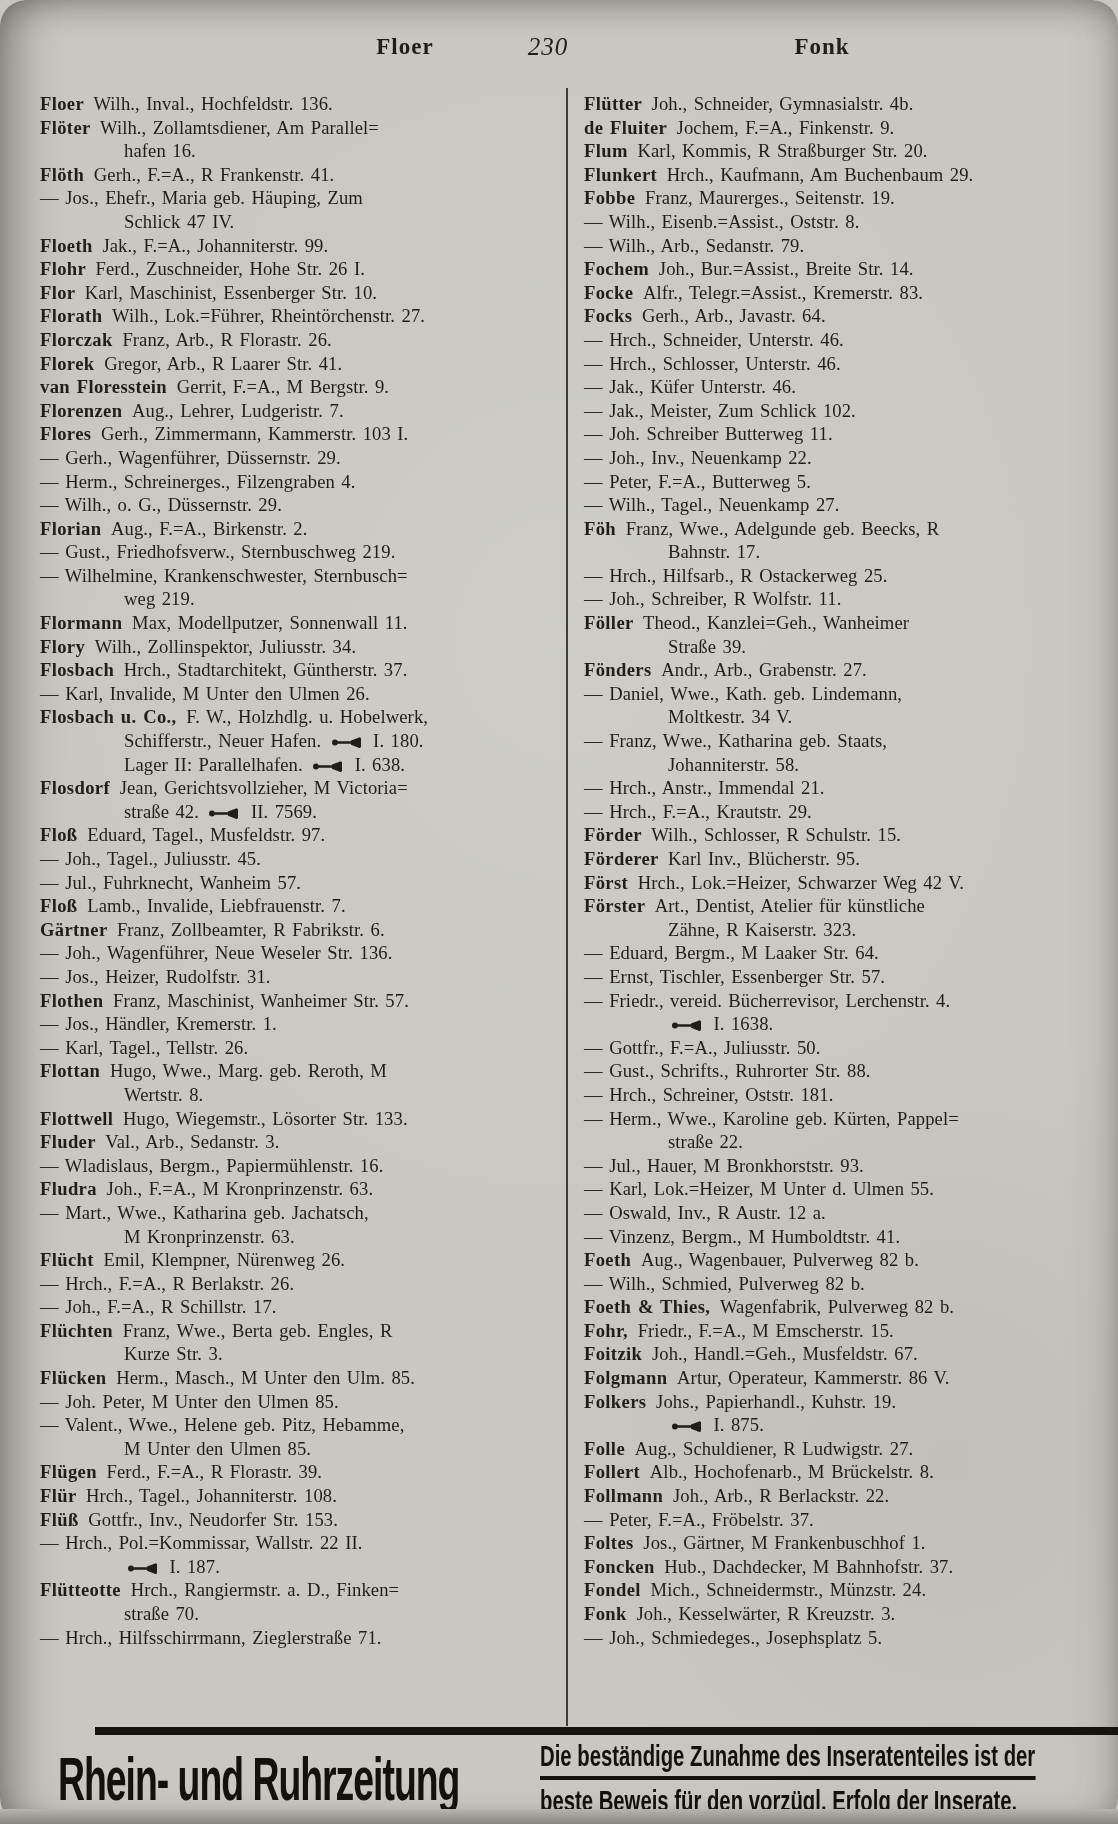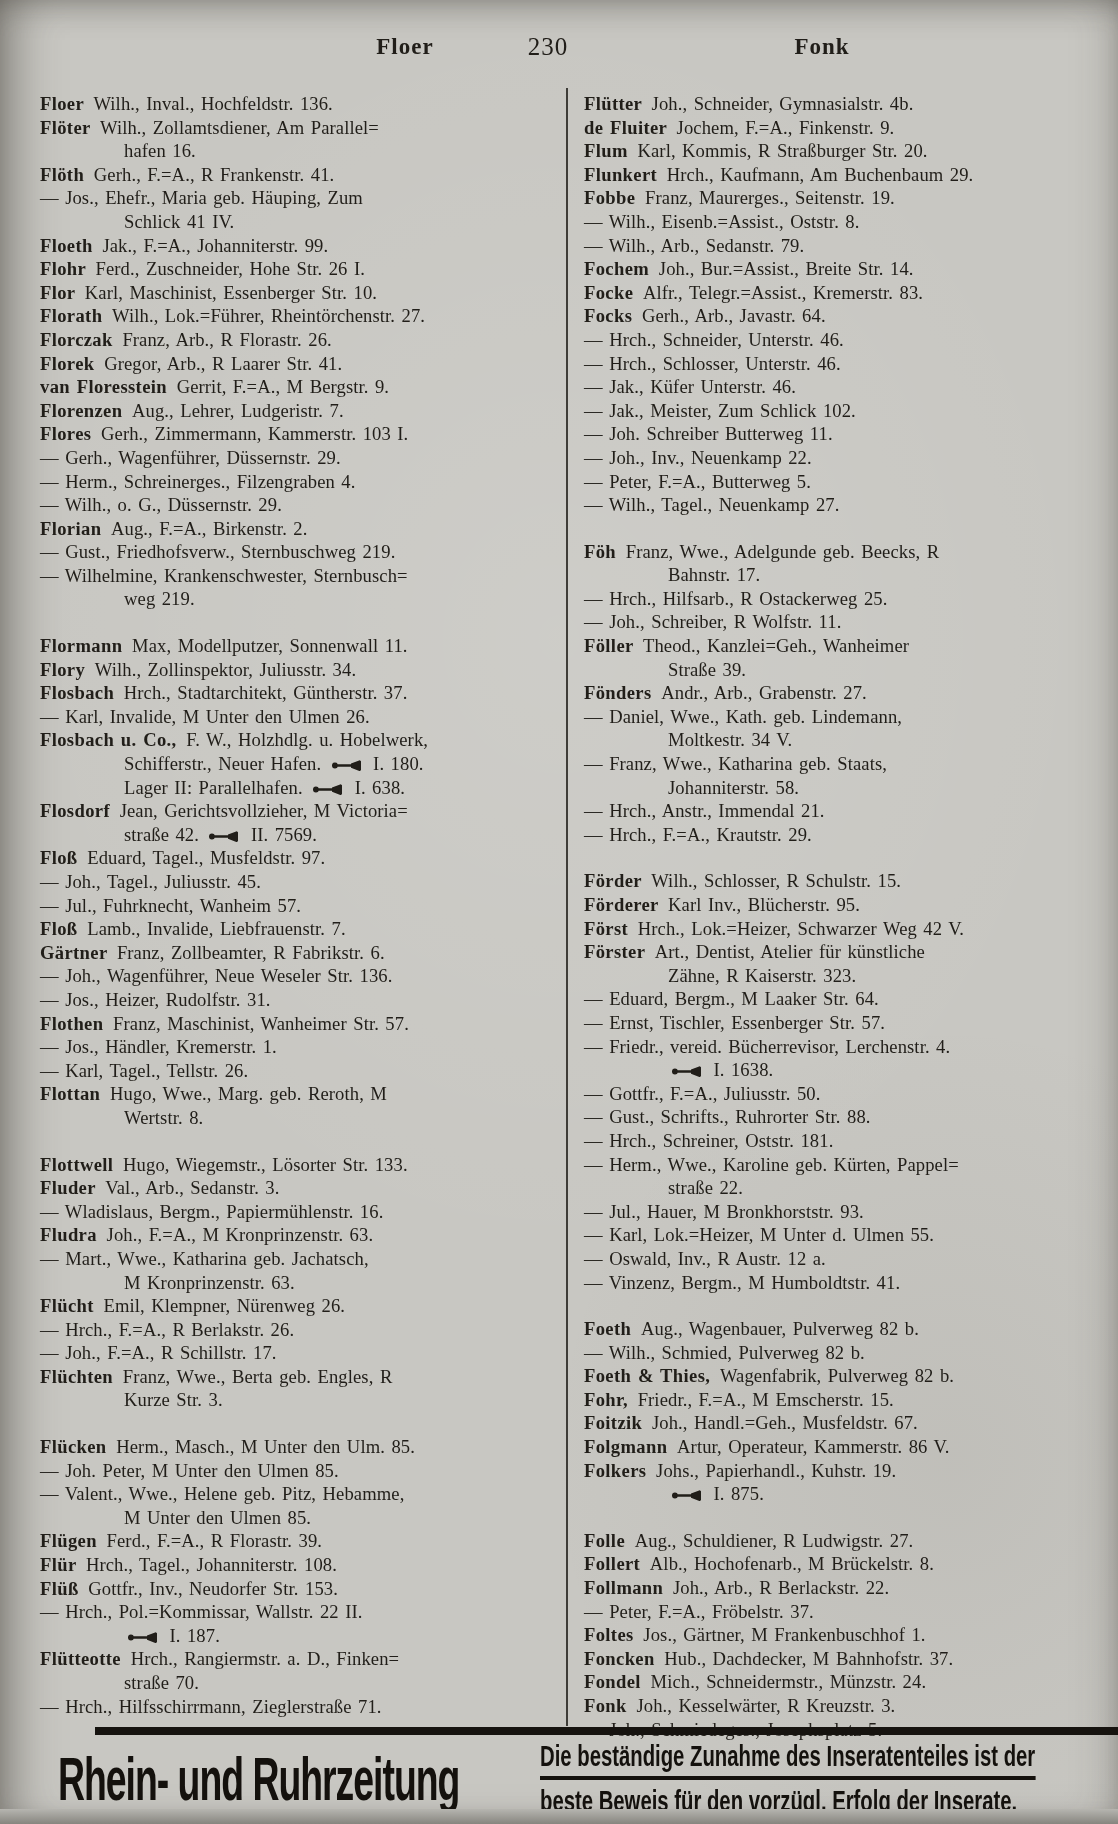--- a/index.html
+++ b/index.html
@@ -11,34 +11,35 @@
   .page{position:absolute;inset:0;
     background:
       radial-gradient(ellipse 70% 50% at 50% 35%, rgba(255,255,255,.10), rgba(0,0,0,0) 70%),
       radial-gradient(ellipse 60% 40% at 85% 80%, rgba(96,92,84,.08), rgba(0,0,0,0) 60%),
       #c8c7c2;
     box-shadow:
       inset 30px 0 50px -20px rgba(58,55,48,.55),
       inset -22px 0 45px -22px rgba(58,55,48,.35),
       inset 0 20px 34px -20px rgba(58,55,48,.35),
       inset 0 -14px 26px -18px rgba(58,55,48,.25);
+    border-radius: 26px;
   }
   
   .hdr{position:absolute;top:34px;font-weight:700;font-size:23px;letter-spacing:1px;text-align:center;}
   .hdr-num{position:absolute;top:33px;font-weight:400;font-size:25px;text-align:center;letter-spacing:1px;}
   
   .divider{position:absolute;left:566px;top:88px;width:2px;height:1638px;background:rgba(32,29,24,.82);}
   
   .col{position:absolute;top:92px;}
   .col-left{left:40px;width:522px;}
   .col-right{left:584px;width:512px;}
   .line{height:23.6px;line-height:23.6px;white-space:nowrap;font-size:18.6px;letter-spacing:.1px;word-spacing:1.7px;}
   .ld{font-weight:700;letter-spacing:.35px;padding-right:3px;}
   .ind{padding-left:84px;}
-  .gap{margin-top:23px;}
+  .gap{margin-top:0;}
   svg.tel{width:30px;height:11px;display:inline-block;vertical-align:-1px;margin:0 6px 0 3px;fill:#211e19;}
   
   .ad-rule-top{position:absolute;left:95px;top:1727px;width:1023px;height:8px;background:#16130f;}
   .ad-title-block{position:absolute;left:58px;top:1744px;}
   .ad-title{display:inline-block;white-space:nowrap;transform:scale(.68,1.1);transform-origin:left top;
     font-family:"Liberation Sans","DejaVu Sans",sans-serif;font-weight:700;font-size:55px;letter-spacing:-1.5px;color:#14110d;}
   .dbl-rule{width:462px;margin-top:8px;}
   .dbl-rule span{display:block;height:3.6px;background:#14110d;margin-top:3px;}
   .ad-slogan{position:absolute;left:540px;top:1740px;}
   .slogan-line{display:inline-block;white-space:nowrap;transform:scale(.70,1);transform-origin:left top;
@@ -47,32 +48,32 @@
   .ad-slogan .row{display:block;}
   .bottom-edge{position:absolute;left:0;bottom:0;width:1118px;height:15px;
     background:linear-gradient(#b6b5b0,#87857f);}
 </style>
 </head>
 <body>
 
 <div class="page">
 
   <div class="hdr" style="left:305px;width:200px;">Floer</div>
-  <div class="hdr-num" style="left:493px;width:110px;">230</div>
+  <div class="hdr-num" style="left:493px;width:110px;font-style:italic;">230</div>
   <div class="hdr" style="left:737px;width:170px;">Fonk</div>
 
   <div class="divider"></div>
 
   <div id="col-left" class="col col-left">
       <div class="line"><b class="ld">Floer </b>Wilh., Inval., Hochfeldstr. 136.</div>
       <div class="line"><b class="ld">Flöter </b>Wilh., Zollamtsdiener, Am Parallel=</div>
       <div class="line ind">hafen 16.</div>
       <div class="line"><b class="ld">Flöth </b>Gerh., F.=A., R Frankenstr. 41.</div>
       <div class="line">— Jos., Ehefr., Maria geb. Häuping, Zum</div>
-      <div class="line ind">Schlick 41 IV.</div>
+      <div class="line ind">Schlick 47 IV.</div>
       <div class="line"><b class="ld">Floeth </b>Jak., F.=A., Johanniterstr. 99.</div>
       <div class="line"><b class="ld">Flohr </b>Ferd., Zuschneider, Hohe Str. 26 I.</div>
       <div class="line"><b class="ld">Flor </b>Karl, Maschinist, Essenberger Str. 10.</div>
       <div class="line"><b class="ld">Florath </b>Wilh., Lok.=Führer, Rheintörchenstr. 27.</div>
       <div class="line"><b class="ld">Florczak </b>Franz, Arb., R Florastr. 26.</div>
       <div class="line"><b class="ld">Florek </b>Gregor, Arb., R Laarer Str. 41.</div>
       <div class="line"><b class="ld">van Floresstein </b>Gerrit, F.=A., M Bergstr. 9.</div>
       <div class="line"><b class="ld">Florenzen </b>Aug., Lehrer, Ludgeristr. 7.</div>
       <div class="line"><b class="ld">Flores </b>Gerh., Zimmermann, Kammerstr. 103 I.</div>
       <div class="line">— Gerh., Wagenführer, Düssernstr. 29.</div>

